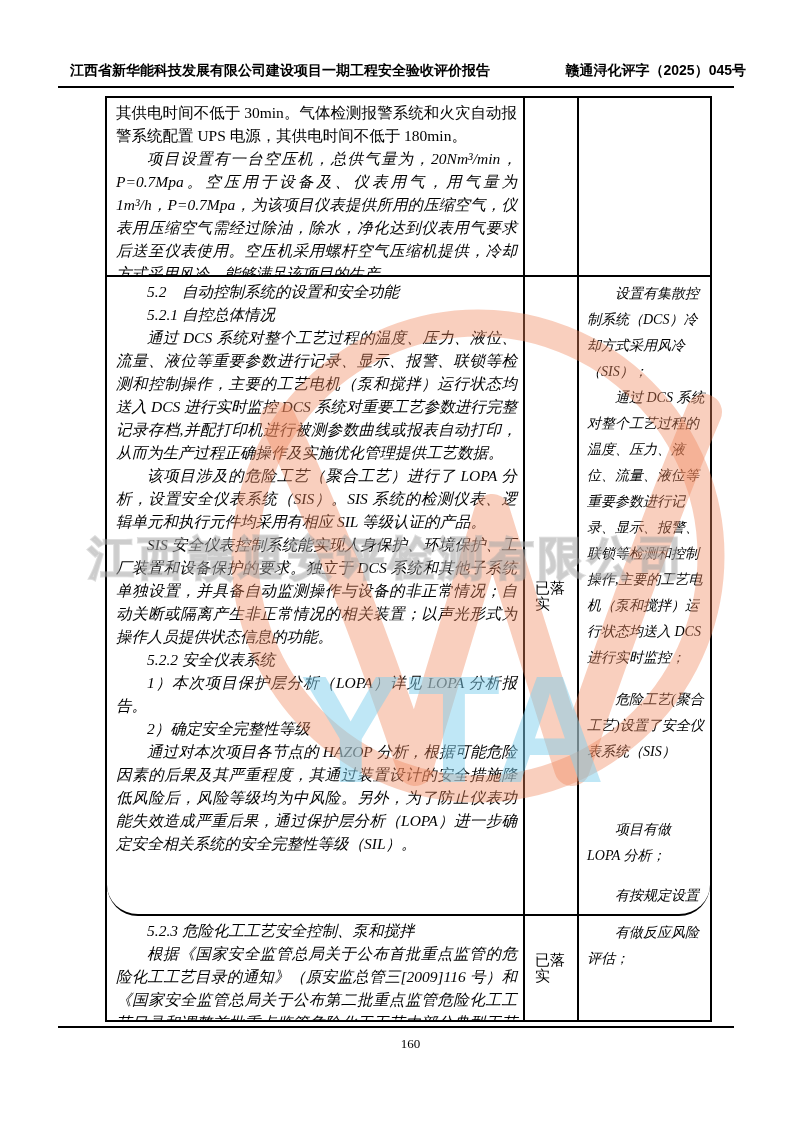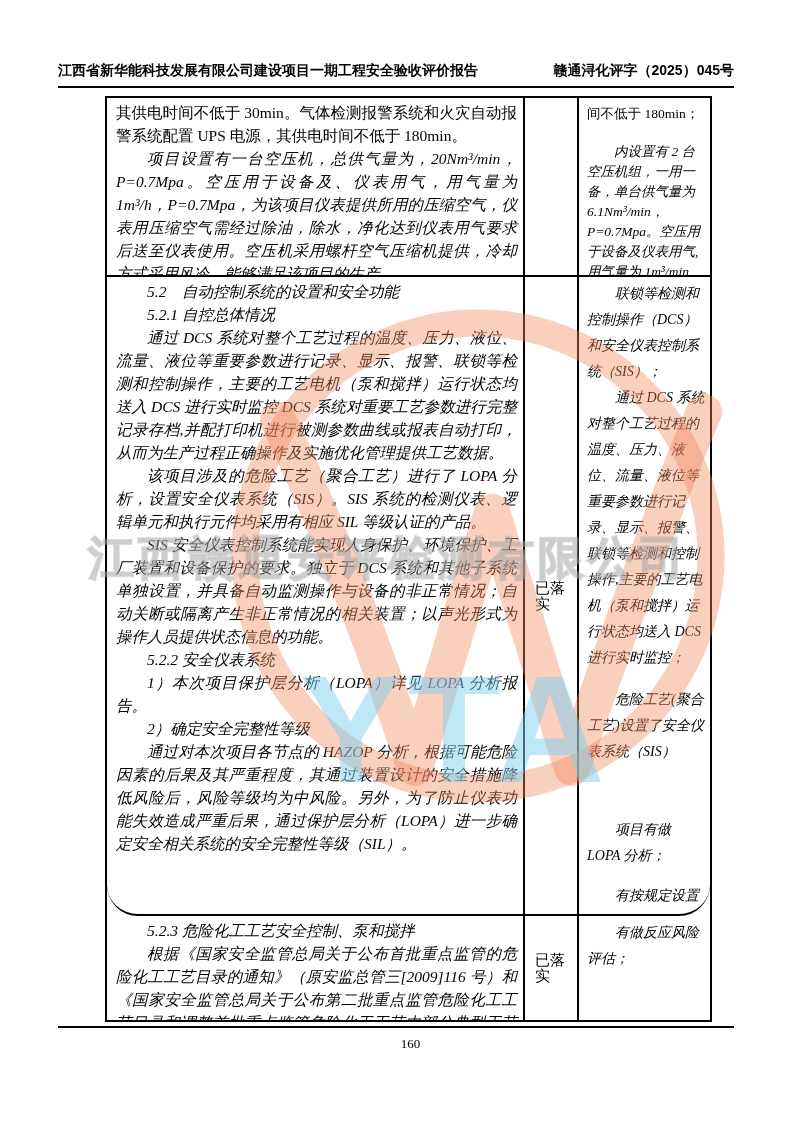--- a/index.html
+++ b/index.html
@@ -8,21 +8,21 @@
     position:relative;
     width:793px;height:1122px;
     background:#ffffff;
     margin:0 auto;
     overflow:hidden;
     font-family:"Liberation Serif","DejaVu Serif",serif;
     color:#000;
   }
   
   .hdr{
-    position:absolute;left:58px;top:60px;width:676px;
+    position:absolute;left:70px;top:60px;width:676px;
     display:flex;justify-content:space-between;align-items:flex-end;
     font-family:"Liberation Sans","DejaVu Sans",sans-serif;
     font-weight:bold;font-size:14px;line-height:20px;
   }
   .hdr-rule{
     position:absolute;left:58px;top:86px;width:676px;height:0;
     border-top:2px solid #000;
   }
   
   .doc-table{
@@ -79,45 +79,40 @@
   <div class="doc-table">
 
     <div class="trow rb r1">
       <div class="cell c1">
         <p>其供电时间不低于 30min。气体检测报警系统和火灾自动报警系统配置 UPS 电源，其供电时间不低于 180min。</p>
         <p class="ind">项目设置有一台空压机，总供气量为，20Nm³/min，P=0.7Mpa。空压用于设备及、仪表用气，用气量为 1m³/h，P=0.7Mpa，为该项目仪表提供所用的压缩空气，仪表用压缩空气需经过除油，除水，净化达到仪表用气要求后送至仪表使用。空压机采用螺杆空气压缩机提供，冷却方式采用风冷，能够满足该项目的生产。</p>
       </div>
       <div class="cell c2">
         <span></span>
       </div>
-      <div class="cell c3">
-        <p>间不低于 180min；</p>
-        <div class="sp" style="height:18px"></div>
-        <p class="ind">内设置有 2 台空压机组，一用一备，单台供气量为 6.1Nm³/min，P=0.7Mpa。空压用于设备及仪表用气,用气量为 1m³/min</p>
-      </div>
     </div>
 
     <div class="trow rb r2">
       <div class="cell c1">
         <p class="ind">5.2　自动控制系统的设置和安全功能</p>
         <p class="ind">5.2.1 自控总体情况</p>
         <p class="ind">通过 DCS 系统对整个工艺过程的温度、压力、液位、流量、液位等重要参数进行记录、显示、报警、联锁等检测和控制操作，主要的工艺电机（泵和搅拌）运行状态均送入 DCS 进行实时监控 DCS 系统对重要工艺参数进行完整记录存档,并配打印机进行被测参数曲线或报表自动打印，从而为生产过程正确操作及实施优化管理提供工艺数据。</p>
         <p class="ind">该项目涉及的危险工艺（聚合工艺）进行了 LOPA 分析，设置安全仪表系统（SIS）。SIS 系统的检测仪表、逻辑单元和执行元件均采用有相应 SIL 等级认证的产品。</p>
         <p class="ind">SIS 安全仪表控制系统能实现人身保护、环境保护、工厂装置和设备保护的要求。独立于 DCS 系统和其他子系统单独设置，并具备自动监测操作与设备的非正常情况；自动关断或隔离产生非正常情况的相关装置；以声光形式为操作人员提供状态信息的功能。</p>
         <p class="ind">5.2.2 安全仪表系统</p>
         <p class="ind">1）本次项目保护层分析（LOPA）详见 LOPA 分析报告。</p>
         <p class="ind">2）确定安全完整性等级</p>
         <p class="ind">通过对本次项目各节点的 HAZOP 分析，根据可能危险因素的后果及其严重程度，其通过装置设计的安全措施降低风险后，风险等级均为中风险。另外，为了防止仪表功能失效造成严重后果，通过保护层分析（LOPA）进一步确定安全相关系统的安全完整性等级（SIL）。</p>
 
       </div>
       <div class="cell c2">
         <span>已落实</span>
       </div>
       <div class="cell c3">
-        <p class="ind">联锁等检测和控制操作（DCS）和安全仪表控制系统（SIS）；</p>
+        <p class="ind">设置有集散控制系统（DCS）冷却方式采用风冷（SIS）；</p>
         <p class="ind">通过 DCS 系统对整个工艺过程的温度、压力、液位、流量、液位等重要参数进行记录、显示、报警、联锁等检测和控制操作,主要的工艺电机（泵和搅拌）运行状态均送入 DCS 进行实时监控；</p>
         <div class="sp" style="height:16px"></div>
         <p class="ind">危险工艺(聚合工艺)设置了安全仪表系统（SIS）</p>
         <div class="sp" style="height:52px"></div>
         <p class="ind">项目有做 LOPA 分析；</p>
         <div class="sp" style="height:14px"></div>
         <p class="ind">有按规定设置 SIS；</p>
 
       </div>
     </div>

